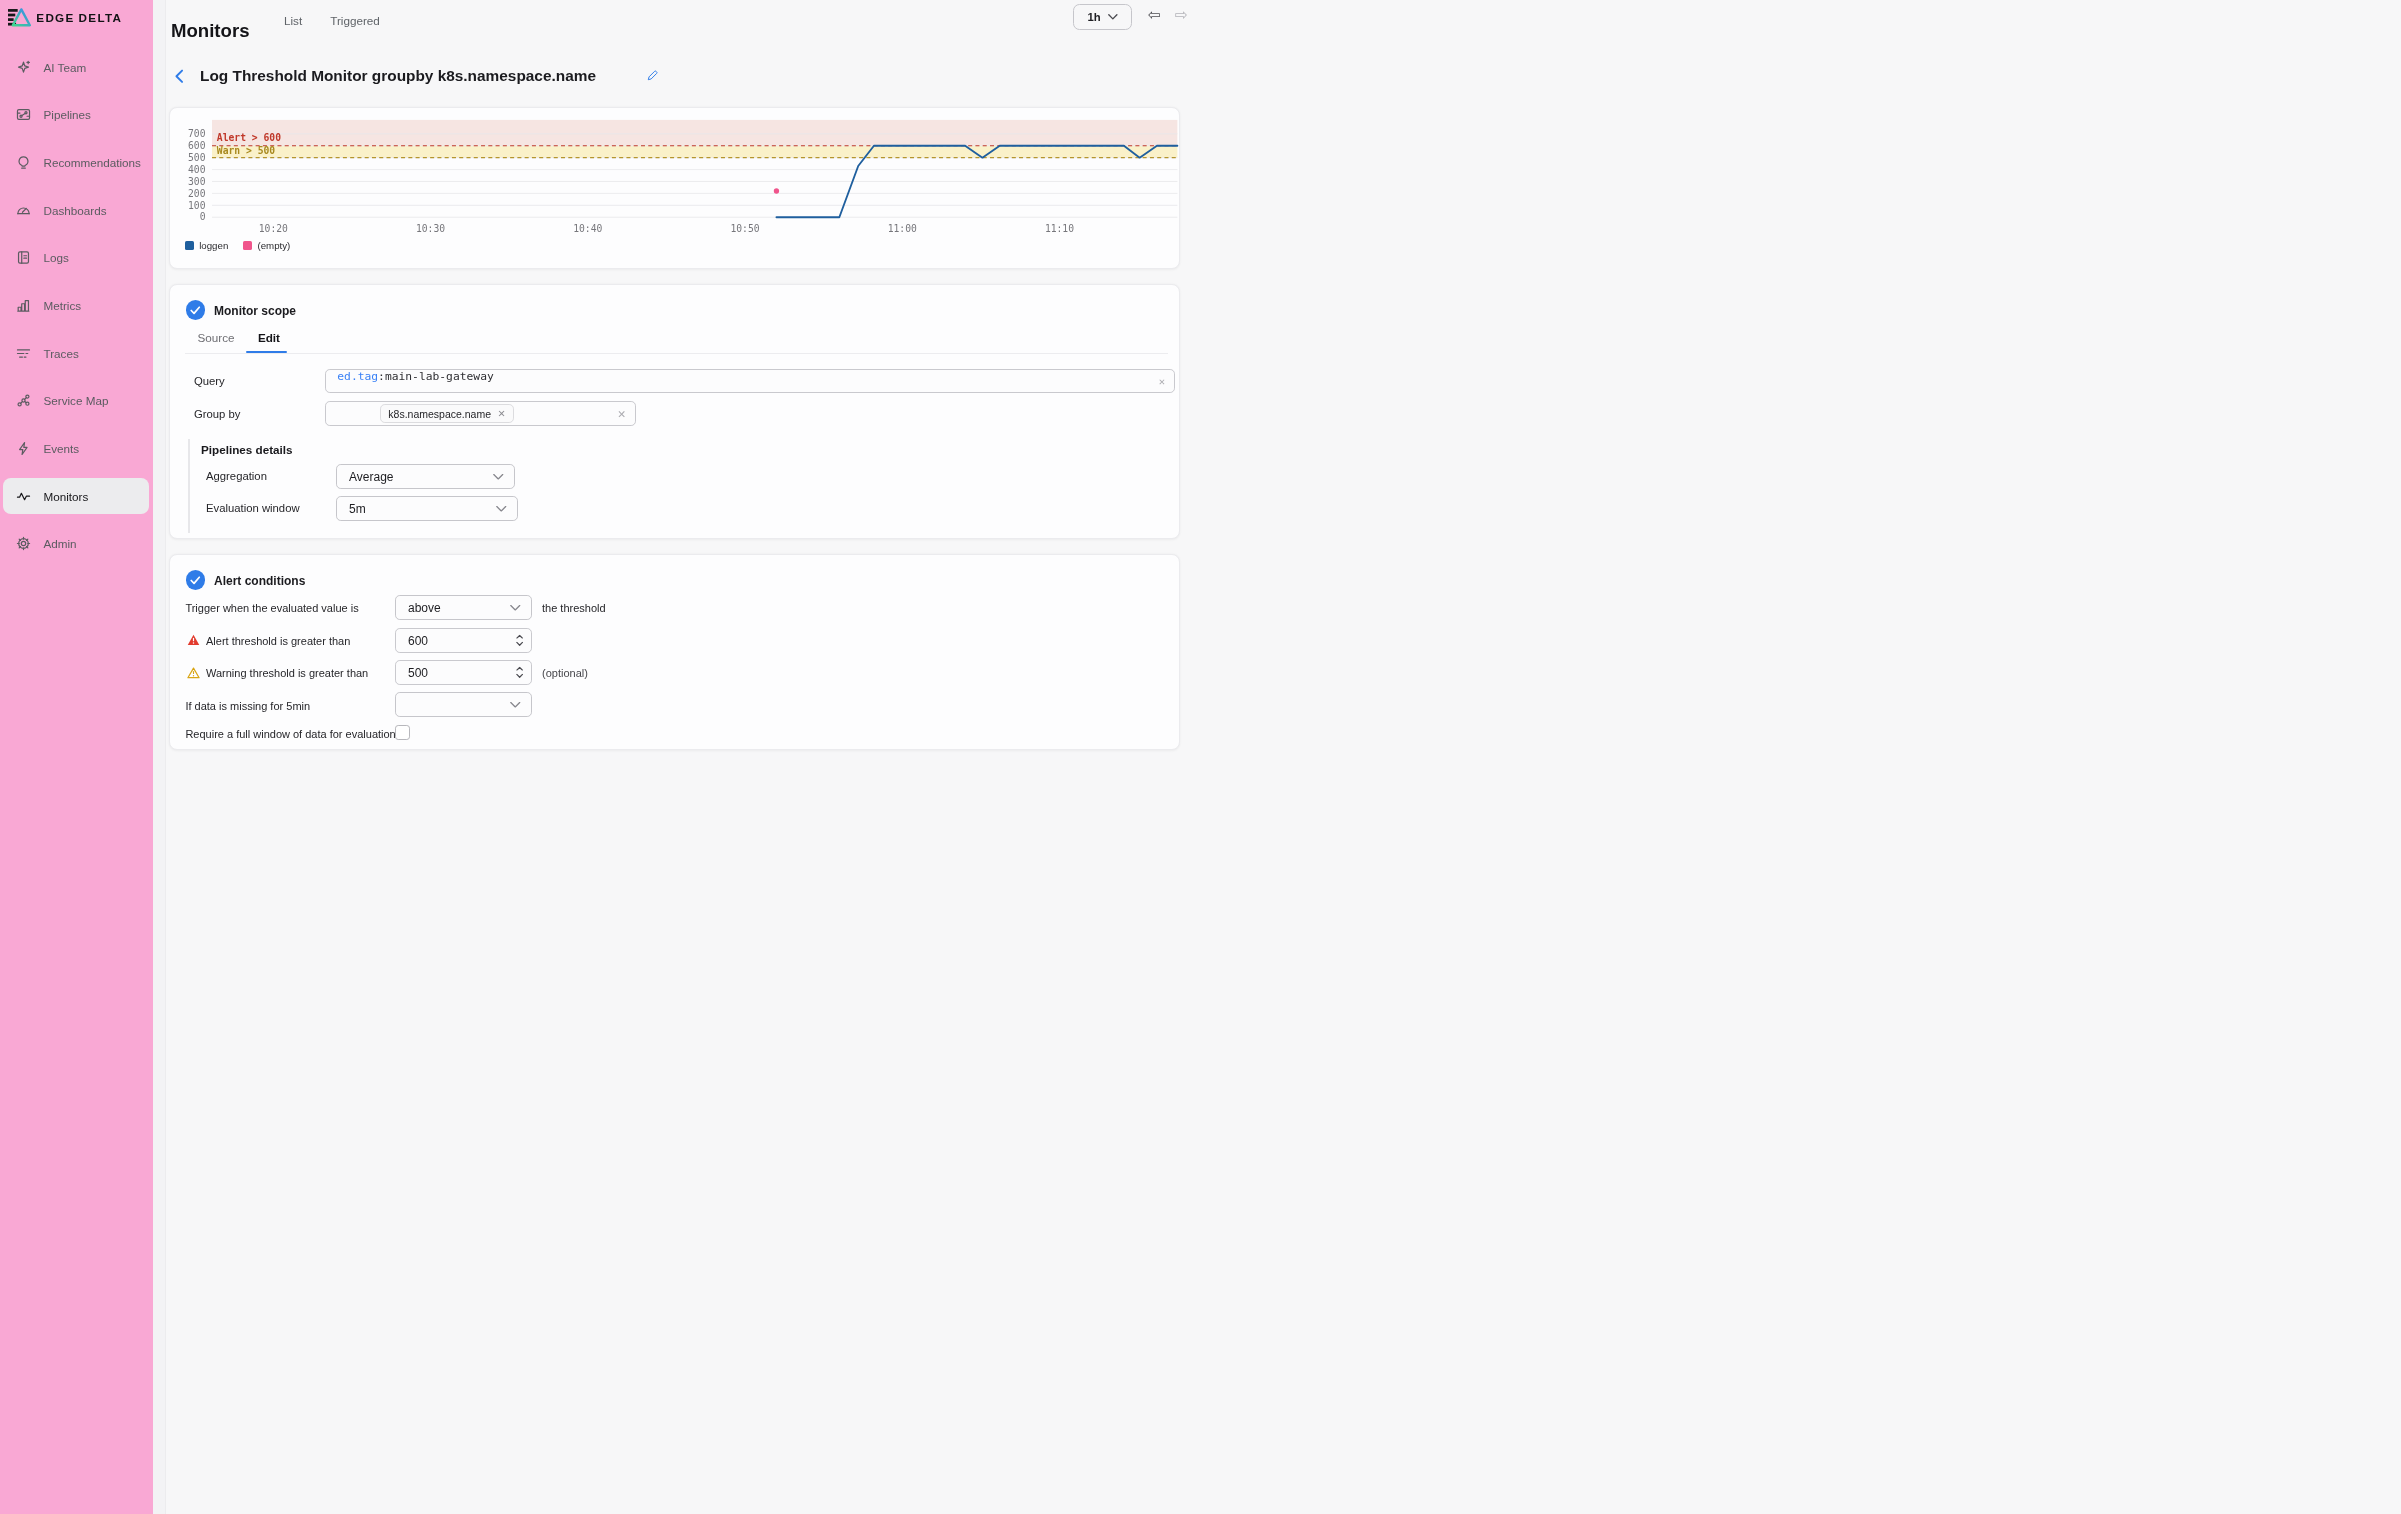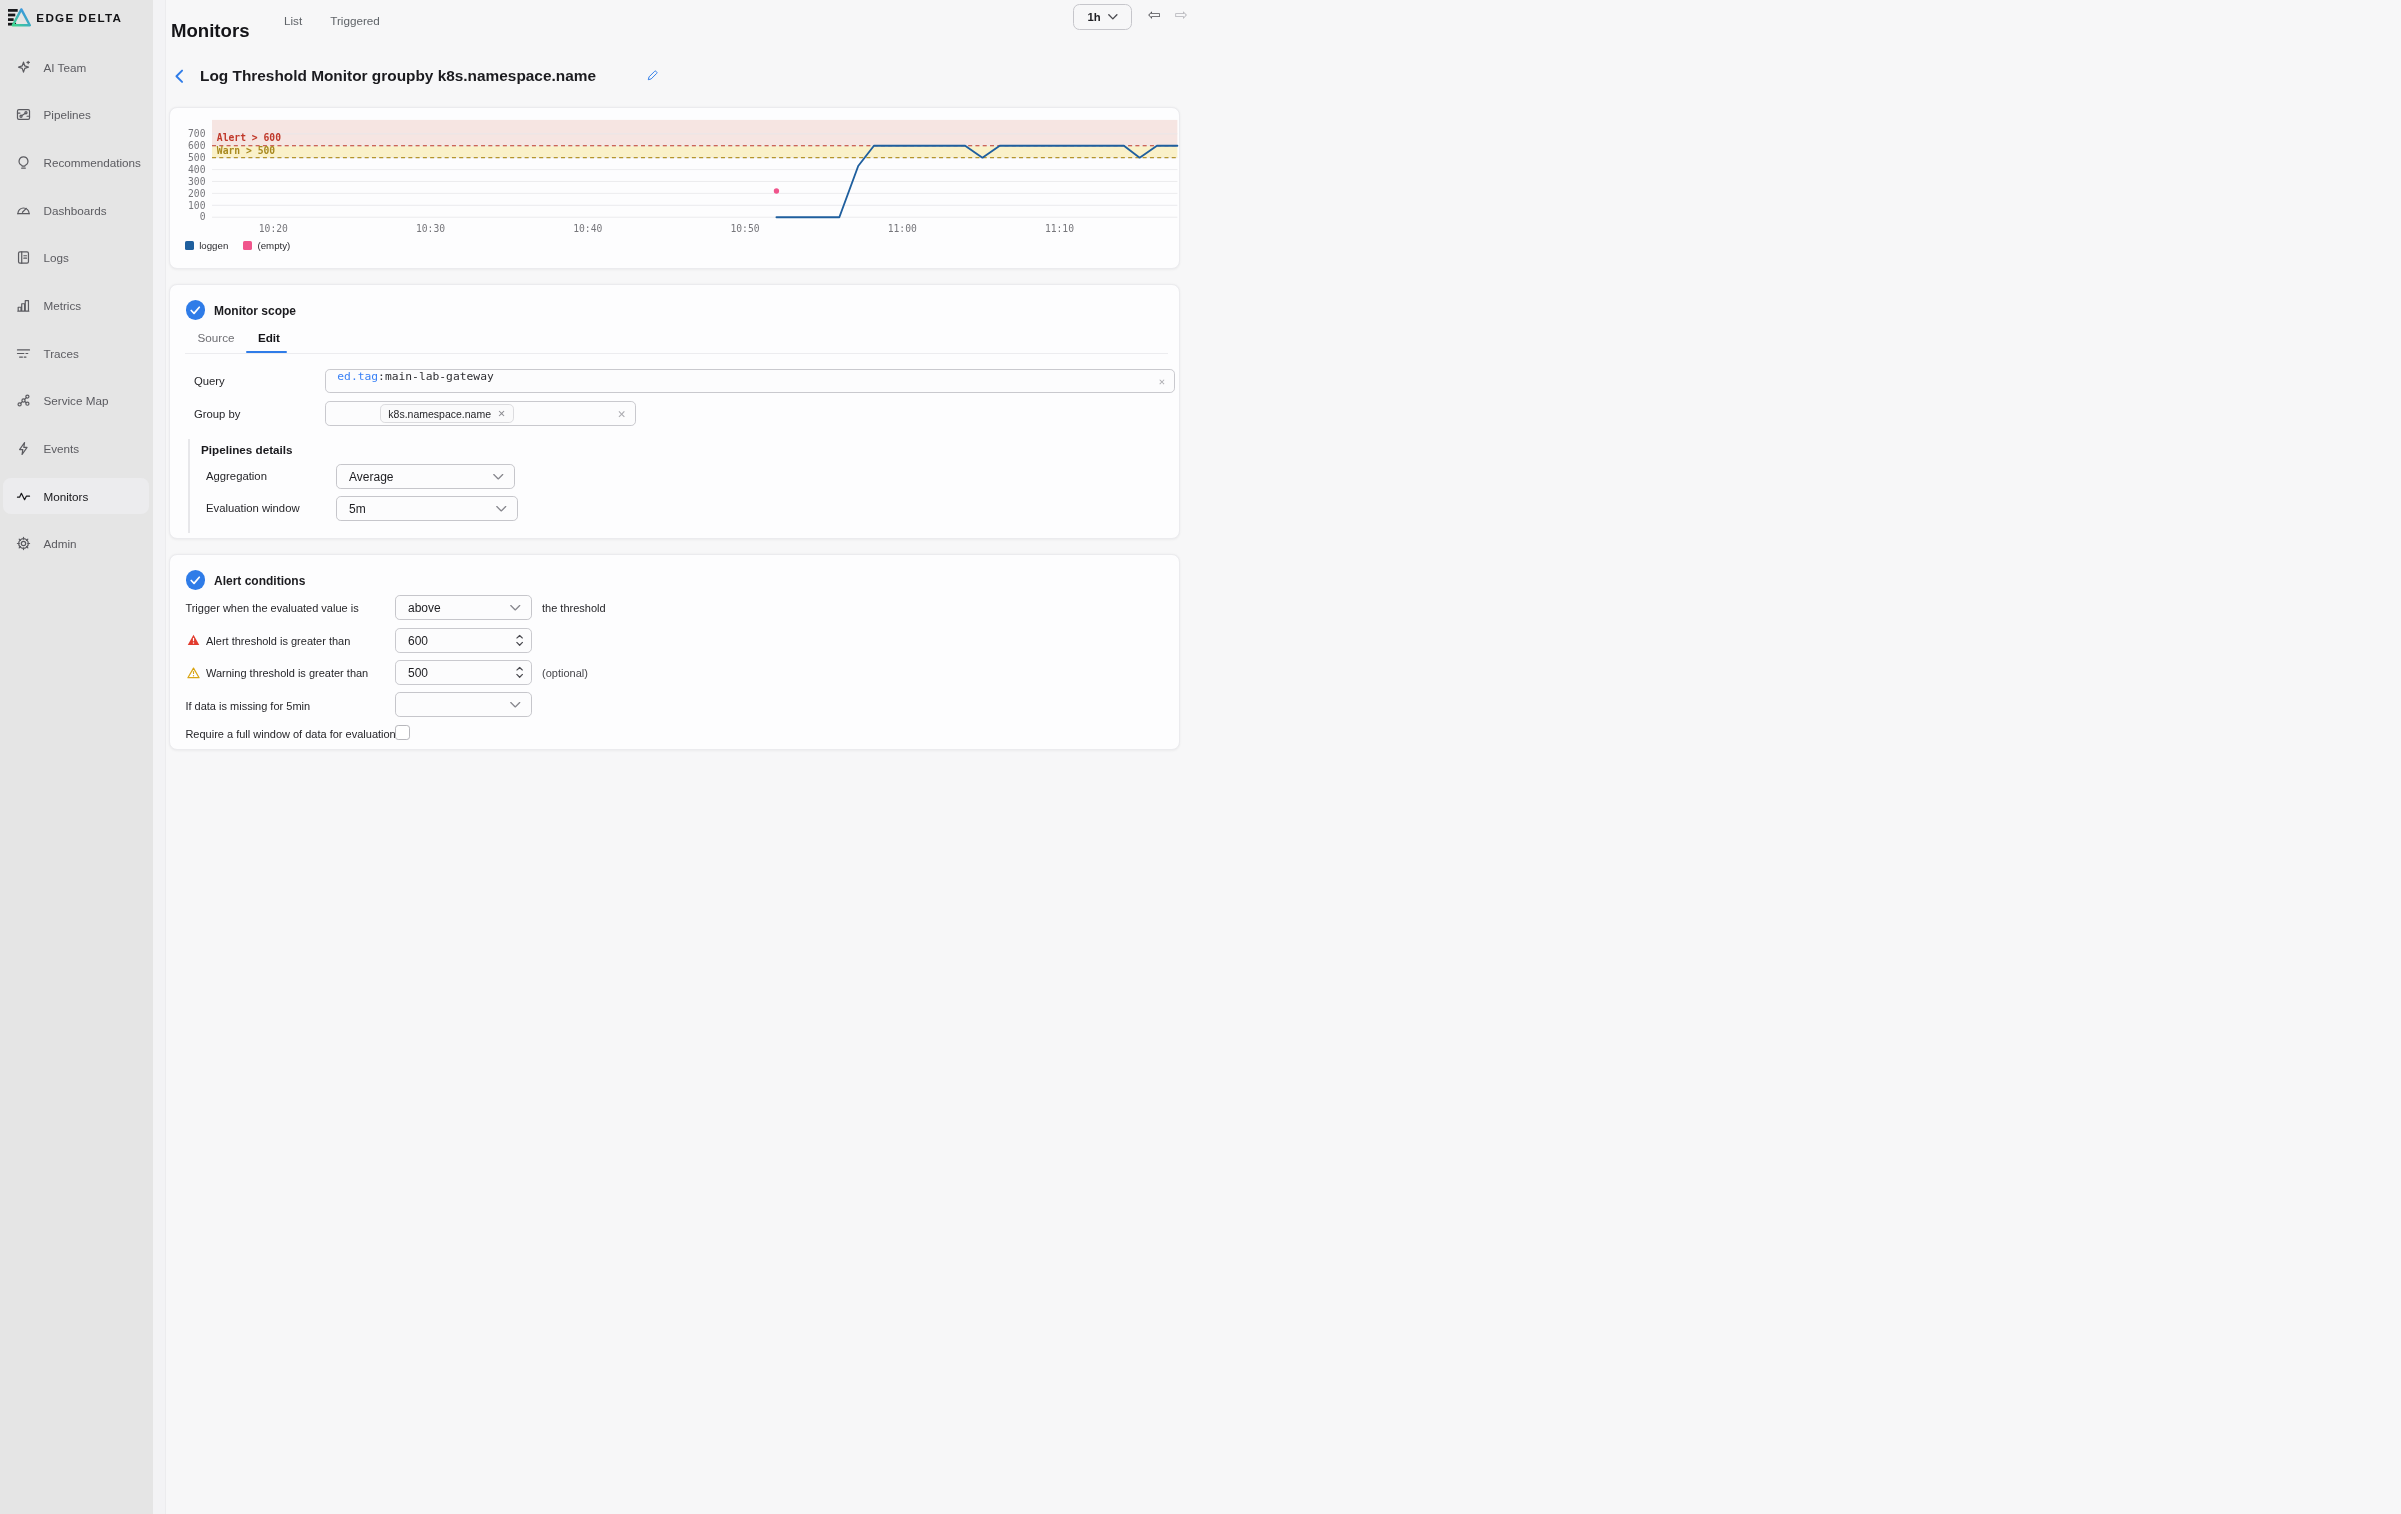--- a/index.html
+++ b/index.html
@@ -1,21 +1,21 @@
 <!DOCTYPE html>
 <html style="font-size:13px"><head>
 <meta charset="utf-8">
 <style>
   html,body{margin:0;padding:0;width:1201px;height:757px;overflow:hidden;
     font-family:"Liberation Sans",sans-serif;background:#f7f7f8;color:#1c1c1f;
     -webkit-font-smoothing:antialiased;}
   .mono{font-family:"DejaVu Sans Mono",monospace;}
 
   
-  #sidebar{position:absolute;left:0;top:0;bottom:0;width:153px;background:#e5e5e5;z-index:3;}
+  #sidebar{position:absolute;left:0;top:0;bottom:0;width:153px;background:#f9a8d4;z-index:3;}
   #gutter{position:absolute;left:153px;top:0;bottom:0;width:12px;background:#f3f3f5;border-right:0.8px solid #ececee;z-index:2;}
   #logo{position:absolute;left:8px;top:6.5px;display:flex;align-items:center;gap:5.7px;}
   #logo .wordmark{font-size:11.7px;font-weight:800;letter-spacing:1.3px;color:#121215;display:flex;gap:4px;}
   #nav{position:absolute;top:49px;left:3.2px;right:4px;}
   .side-item{height:36px;margin-bottom:11.7px;display:flex;align-items:center;gap:11.3px;
     padding-left:12px;border-radius:8px;font-size:11.7px;color:#5b5b60;cursor:pointer;}
   .side-item.selected{background:#ececee;color:#17171a;font-weight:500;}
   .side-icon{width:17px;height:17px;flex:0 0 17px;display:flex;}
   .side-icon svg{width:17px;height:17px;stroke:currentColor;fill:none;stroke-width:1.7;
     stroke-linecap:round;stroke-linejoin:round;}

